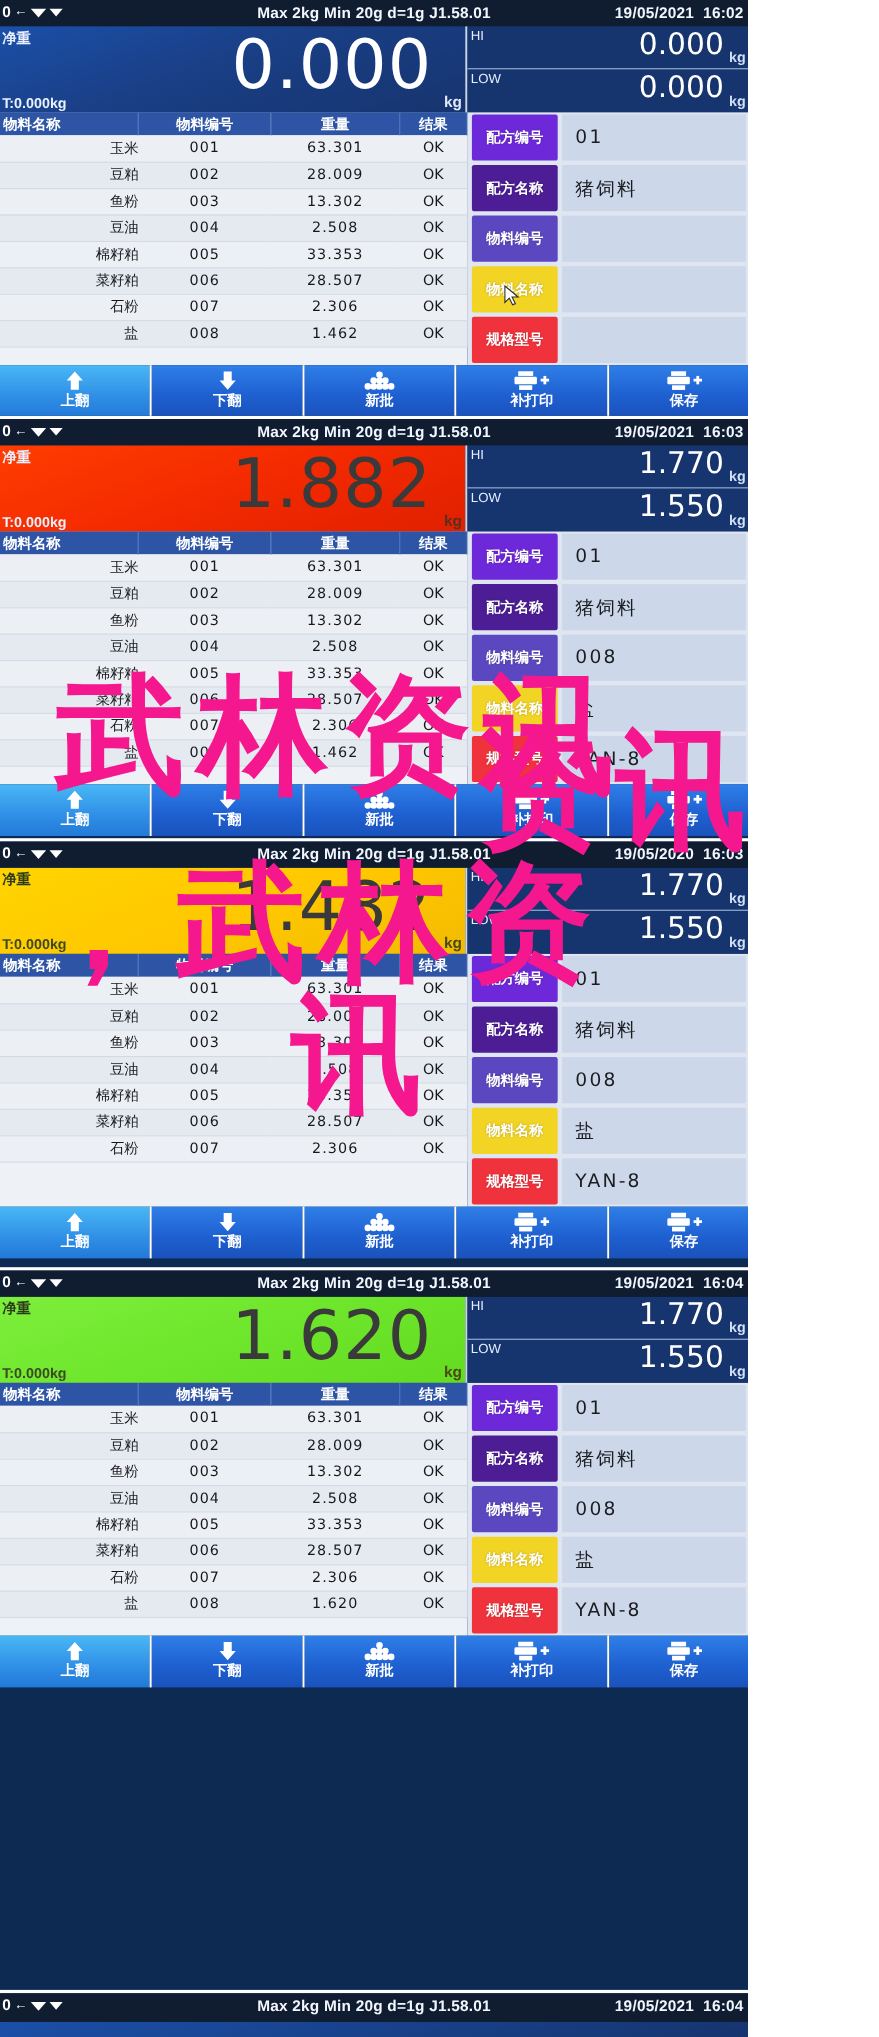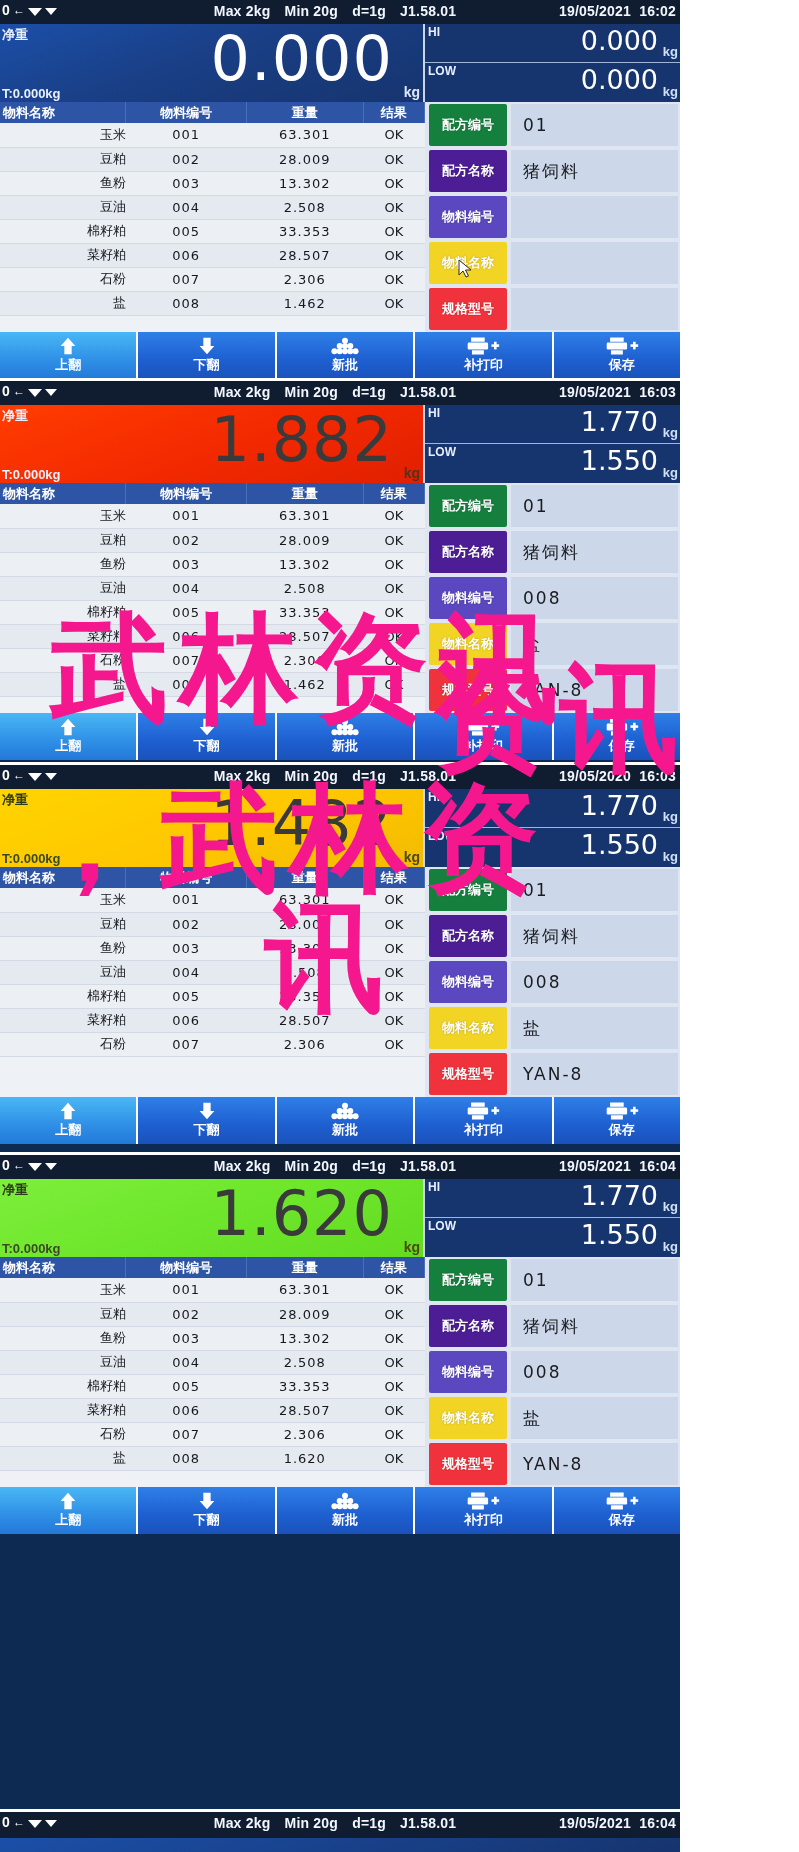--- a/index.html
+++ b/index.html
@@ -27,21 +27,21 @@
     color: #f2f6ff;
     font-size: 13px; font-weight: bold;
     letter-spacing: .2px;
   }
   .sb-left { position: absolute; left: 2px; top: 2px; display: flex; align-items: center; gap: 3px; }
   .sb-zero { font-size: 14px; font-weight: bold; color: #fff; }
   .sb-arrow { font-size: 12px; color: #fff; }
   .sb-tri { width: 0; height: 0; border-left: 7px solid transparent; border-right: 7px solid transparent; border-top: 8px solid #ffffff; margin-top: 3px;}
   .sb-tri2 { width: 0; height: 0; border-left: 6px solid transparent; border-right: 6px solid transparent; border-top: 7px solid #ffffff; margin-top: 3px;}
   .sb-specs { position: absolute; left: 50%; transform: translateX(-50%); top: 3px; white-space: nowrap; font-size: 14px;}
-  .sb-specs span { margin-right: 10px; }
+  .sb-specs span { }
   .sb-time { position: absolute; right: 4px; top: 3px; white-space: nowrap; font-size: 14px; }
 
   
   .display-row { position: relative; display: flex; height: 78px; }
   .weight-box {
     position: relative; width: 425px; height: 78px;
     background: linear-gradient(160deg,#1b4fa8 0%, #1a3f86 45%, #16346e 100%);
     border-right: 2px solid #c9d6ea;
   }
   .weight-box.red   { background: linear-gradient(160deg,#ff3d00 0%, #f42a00 50%, #e02000 100%); }
@@ -59,21 +59,21 @@
   .weight-box.green .weight-big { color: #3a3a3a; }
   .tare-label { position: absolute; left: 2px; bottom: 1px; font-size: 13px; font-weight: bold; color: #e9f0ff;}
   .weight-box.yellow .tare-label, .weight-box.green .tare-label { color: #3b4a22; }
   .kg-unit { position: absolute; right: 3px; bottom: 2px; font-size: 14px; font-weight: bold; color: #dfe8fa; }
   .weight-box.red .kg-unit { color: #5a3020; }
   .weight-box.yellow .kg-unit, .weight-box.green .kg-unit { color: #4a4a12; }
 
   .hilow-box { position: relative; width: 255px; height: 78px; background:#16346e; }
   .hl-cell { position: relative; height: 39px; border-bottom: 1px solid #9fb6d8; }
   .hl-cell:last-child { border-bottom: none; }
-  .hl-tag { position: absolute; left: 3px; top: 1px; font-size: 12px; color: #e6eeff; font-weight: bold;}
+  .hl-tag { position: absolute; left: 3px; top: 1px; font-size: 12px; color: #e6eeff; font-weight: normal;}
   .hl-val { position: absolute; right: 22px; top: 2px; font-size: 27px; line-height: 30px; color:#ffffff; font-family:"DejaVu Sans", sans-serif;}
   .hl-kg { position: absolute; right: 2px; bottom: 3px; font-size: 13px; color:#cfe0f7; font-weight:bold;}
 
   
   .body-row { display: flex; }
   .tablewrap { width: 425px; background: #eef1f6; }
   table.matl { width: 100%; border-collapse: collapse; }
   table.matl thead th {
     background: #2e55a5; color: #ffffff; font-size: 13px; font-weight: bold;
     height: 21px; text-align: center; border-right: 1px solid #4a6fb8;
@@ -88,33 +88,33 @@
   table.matl tbody td.name { text-align: right; padding-left: 3px; font-family:"Liberation Sans", sans-serif; }
   table.matl tbody td.num { letter-spacing: 1px; }
 
   .sidefields { width: 255px; background: #dfe6f2; }
   .fieldrow { display: flex; height: 46px; align-items: stretch; padding: 2px 2px 2px 4px; gap: 4px;}
   .ftag {
     width: 78px; display: flex; align-items: center; justify-content: center;
     color: #ffffff; font-size: 13px; font-weight: bold; border-radius: 2px;
     text-shadow: 0 0 2px rgba(0,0,0,.25);
   }
-  .ftag.green  { background: #15803d; }
+  .ftag.green  { background: #6d28d9; }
   .ftag.blue   { background: #4c1d95; }
   .ftag.purple { background: #5b48c0; }
   .ftag.yellow { background: #f2d424; }
   .ftag.red    { background: #f0323c; }
   .fval {
     flex: 1; display: flex; align-items: center; padding-left: 12px;
     background: #ccd8ea; color: #1a1c20; font-size: 17px;
     font-family: "DejaVu Sans", sans-serif; letter-spacing: 2px;
   }
 
   
-  .btnbar { display: flex; height: 47px; width: 772px; }
+  .btnbar { display: flex; height: 47px; width: 772px; font-family: Liberation Mono, monospace; }
   .btn {
     flex: 1; position: relative; background: linear-gradient(180deg,#2f7fe8 0%, #1e5fd0 60%, #1a52bb 100%);
     border-right: 2px solid #ffffff; display: flex; flex-direction: column;
     align-items: center; justify-content: flex-start; padding-top: 2px;
   }
   .btn.first { background: linear-gradient(180deg,#49b7f5 0%, #2f8fe6 60%, #2279d8 100%); }
   .btn.query { flex: 0 0 80px; background: linear-gradient(180deg,#1f4fd0 0%, #1437a8 100%); border-right: none; justify-content:center; padding-top:0;}
   .btn-icon { height: 24px; display:flex; align-items:center; justify-content:center; color:#fff; }
   .btn-label { font-size: 13px; color: #ffffff; font-weight: bold; line-height: 14px;}
   .btn.query .btn-label { font-size: 20px; }

